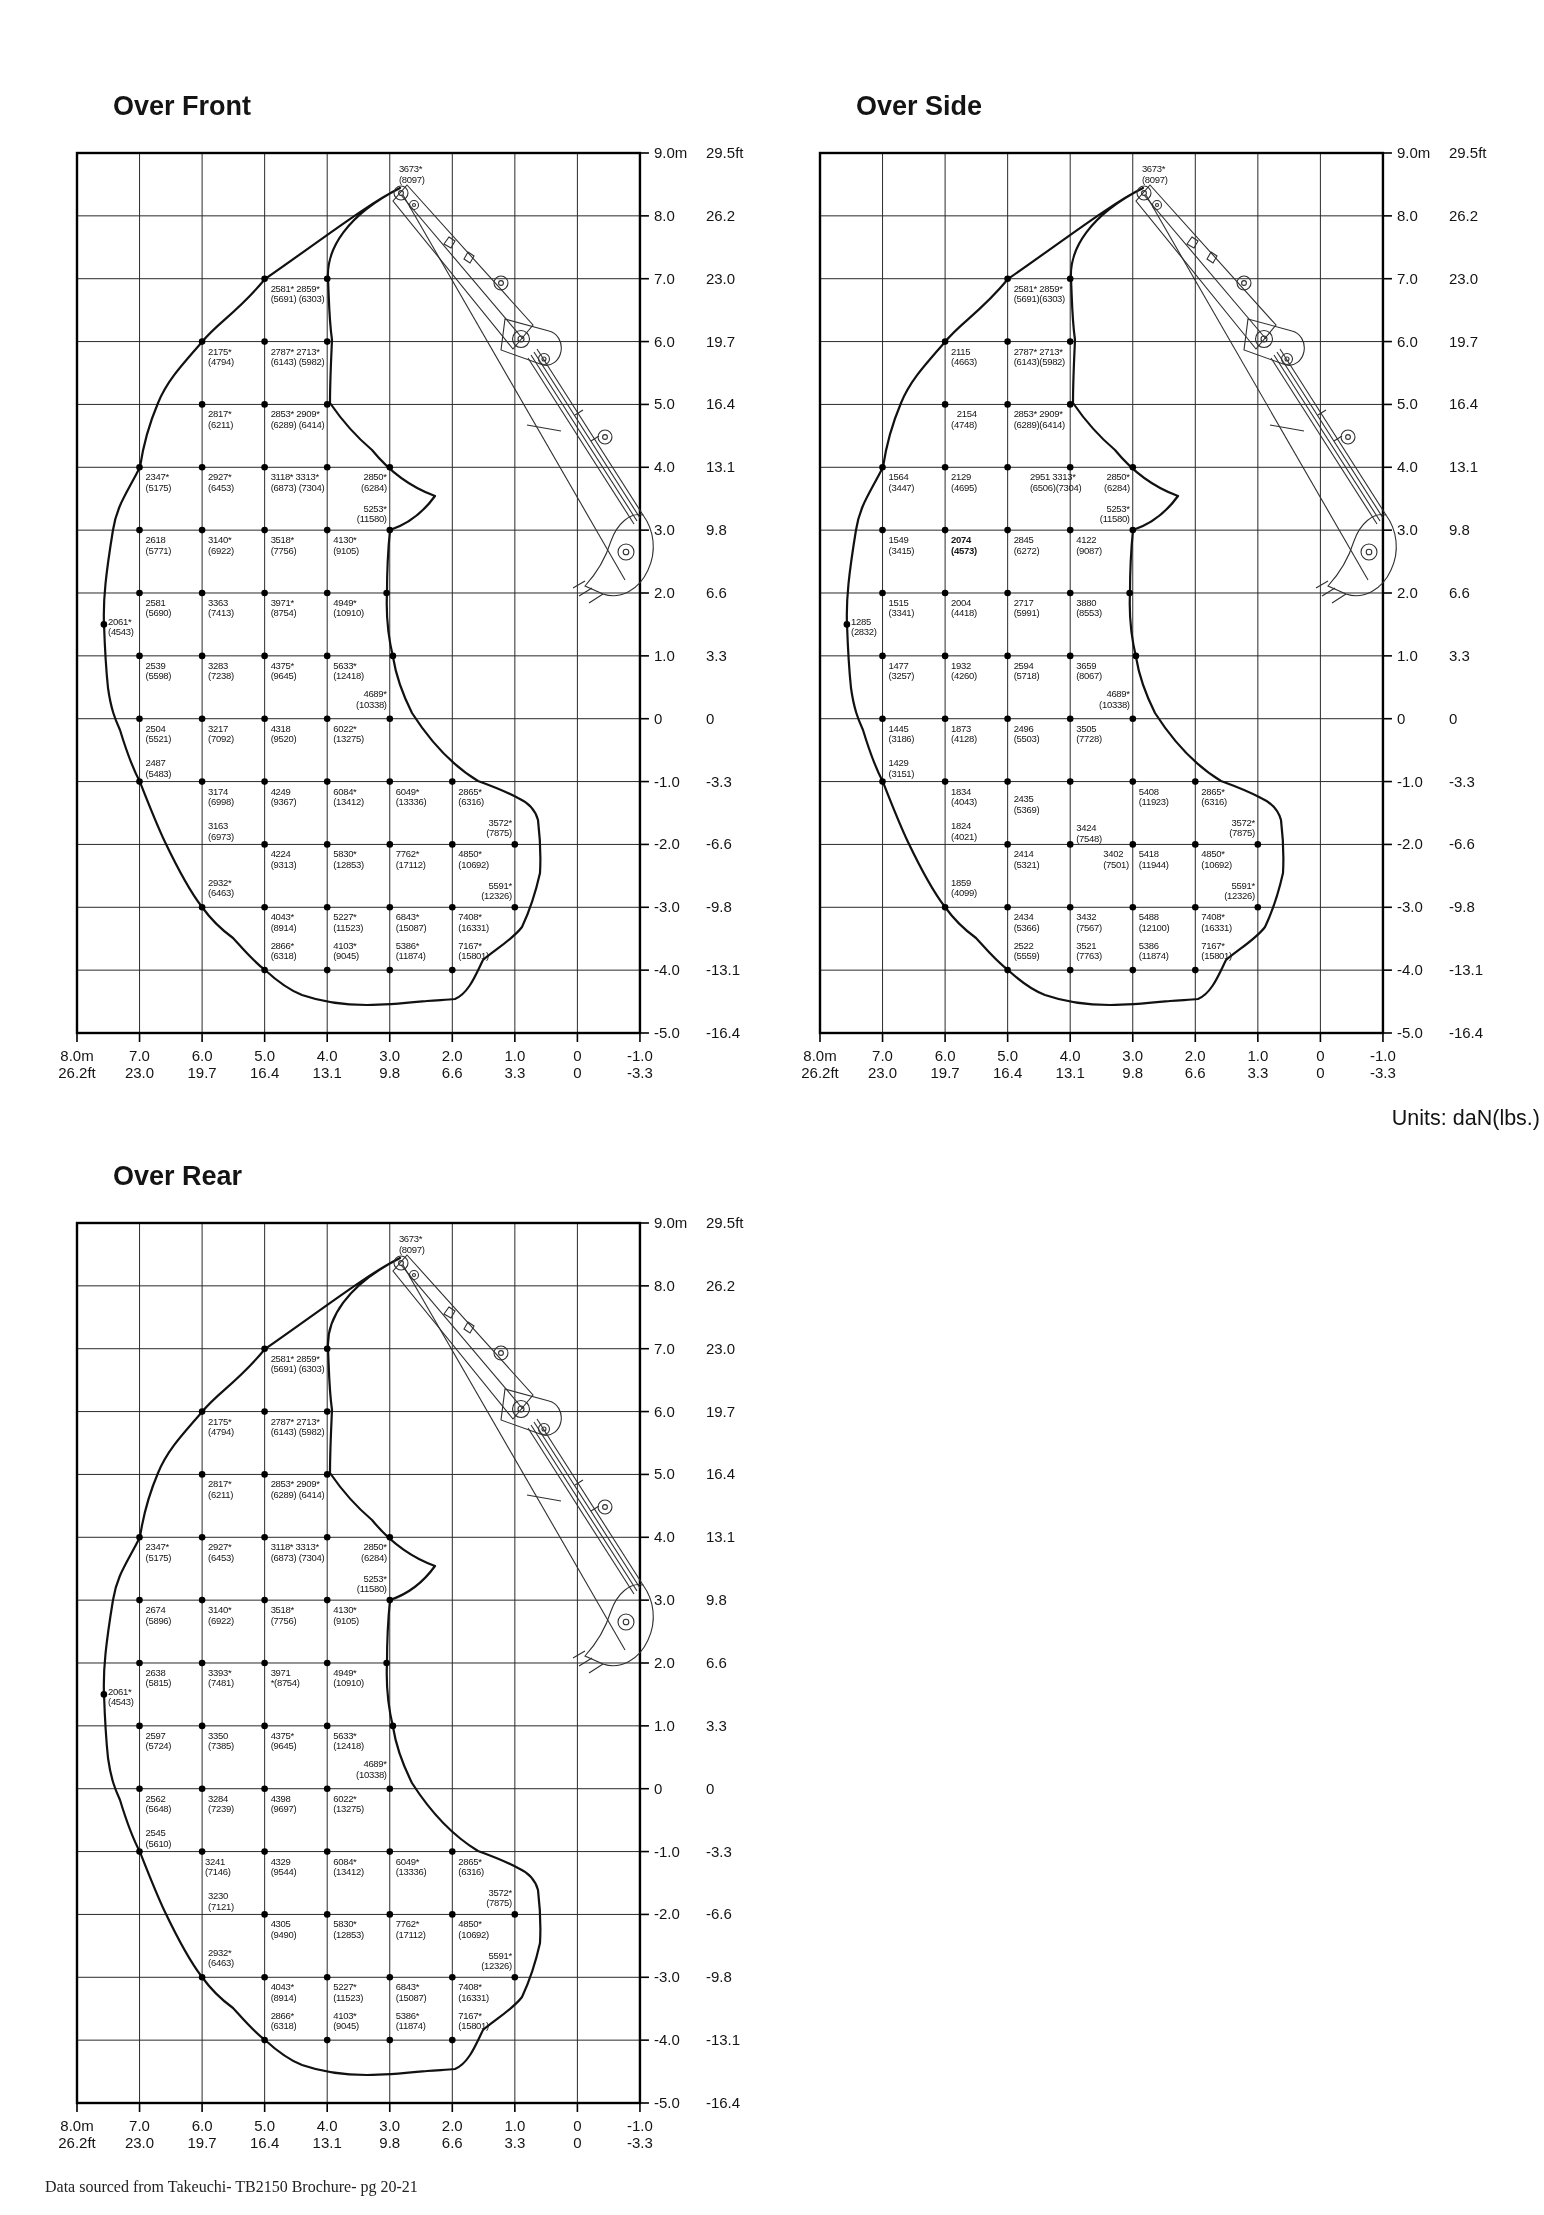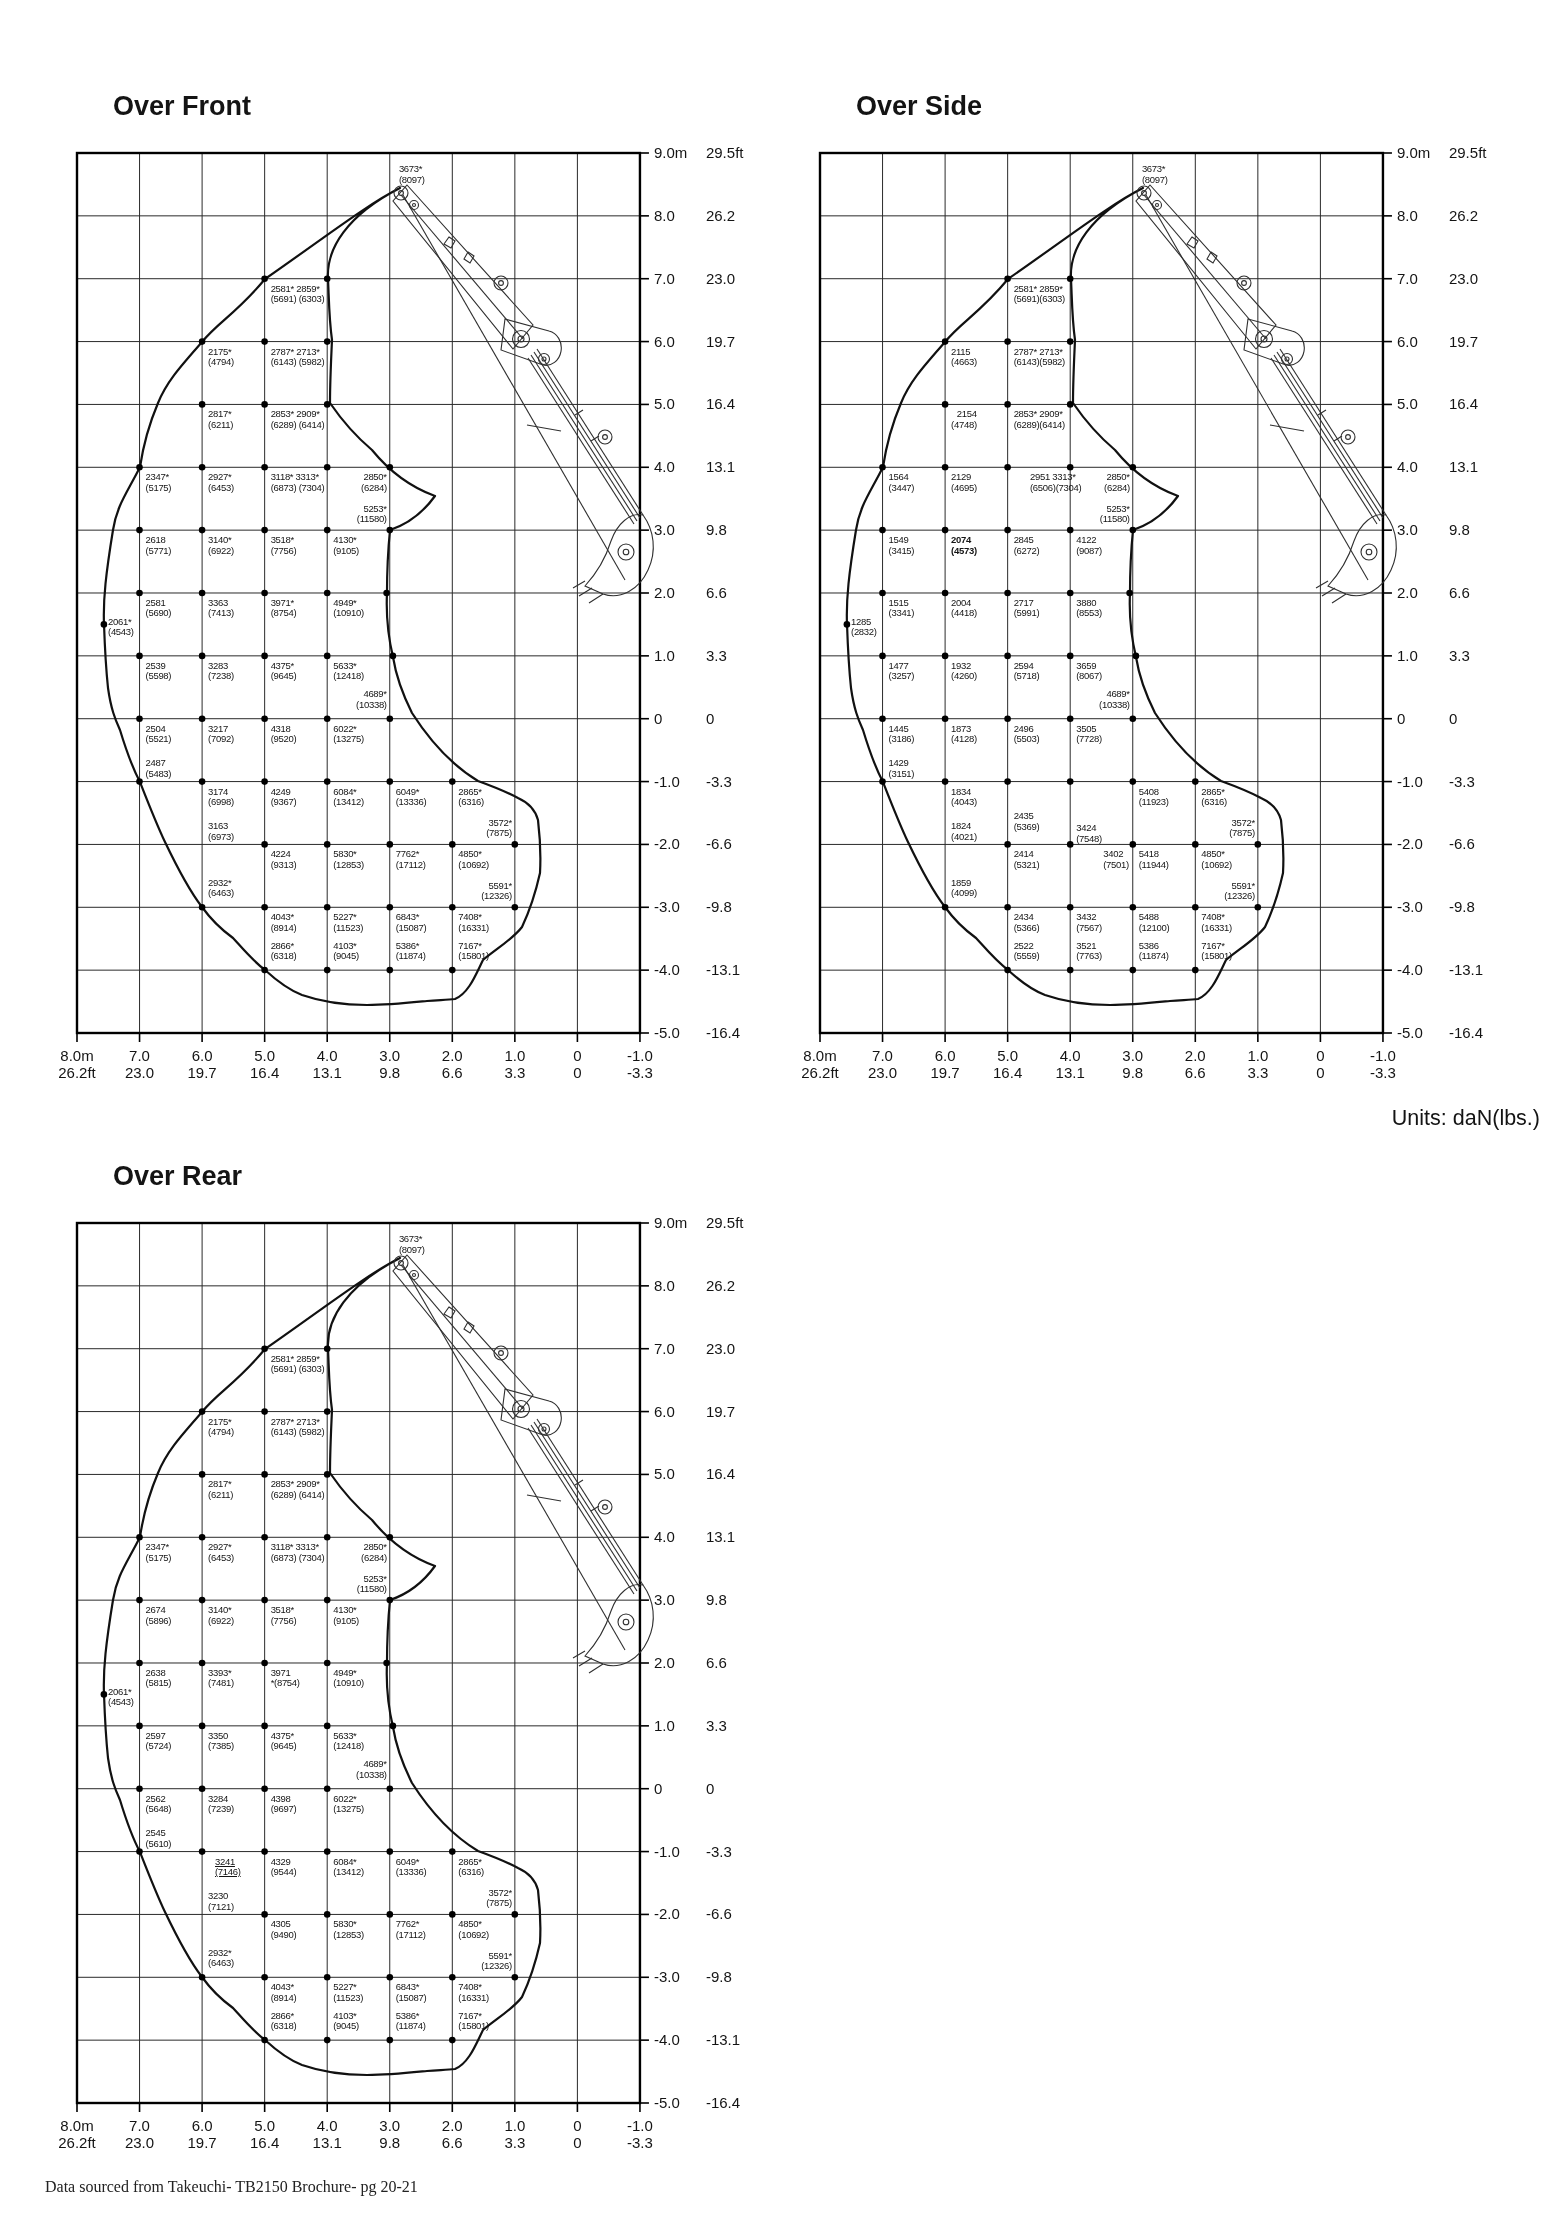--- a/index.html
+++ b/index.html
@@ -523,21 +523,21 @@
         <div class="cap" style="left: 131.1px; top: 570.713px;">1873
 (4128)</div>
         <div class="cap" style="left: 193.65px; top: 570.713px;">2496
 (5503)</div>
         <div class="cap" style="left: 256.2px; top: 570.713px;">3505
 (7728)</div>
         <div class="cap" style="left: 68.55px; top: 605.284px;">1429
 (3151)</div>
         <div class="cap" style="left: 131.1px; top: 633.57px;">1834
 (4043)</div>
-        <div class="cap" style="left: 193.65px; top: 658px;">2435
+        <div class="cap" style="left: 193.65px; top: 641px;">2435
 (5369)</div>
         <div class="cap" style="left: 256.2px; top: 670px;">3424
 (7548)</div>
         <div class="cap" style="left: 318.75px; top: 633.57px;">5408
 (11923)</div>
         <div class="cap" style="left: 381.3px; top: 633.57px;">2865*
 (6316)</div>
         <div class="cap" style="left: 131.1px; top: 668.141px;">1824
 (4021)</div>
         <div class="cap r" style="width: 120px; left: 314.85px; top: 664.999px;">3572*
@@ -817,21 +817,21 @@
         <div class="cap" style="left: 68.55px; top: 570.713px;">2562
 (5648)</div>
         <div class="cap" style="left: 131.1px; top: 570.713px;">3284
 (7239)</div>
         <div class="cap" style="left: 193.65px; top: 570.713px;">4398
 (9697)</div>
         <div class="cap" style="left: 256.2px; top: 570.713px;">6022*
 (13275)</div>
         <div class="cap" style="left: 68.55px; top: 605.284px;">2545
 (5610)</div>
-        <div class="cap" style="left: 138px; top: 633.57px; text-decoration: underline;">3241
+        <div class="cap" style="left: 128px; top: 633.57px;">3241
 (7146)</div>
         <div class="cap" style="left: 193.65px; top: 633.57px;">4329
 (9544)</div>
         <div class="cap" style="left: 256.2px; top: 633.57px;">6084*
 (13412)</div>
         <div class="cap" style="left: 318.75px; top: 633.57px;">6049*
 (13336)</div>
         <div class="cap" style="left: 381.3px; top: 633.57px;">2865*
 (6316)</div>
         <div class="cap" style="left: 131.1px; top: 668.141px;">3230

